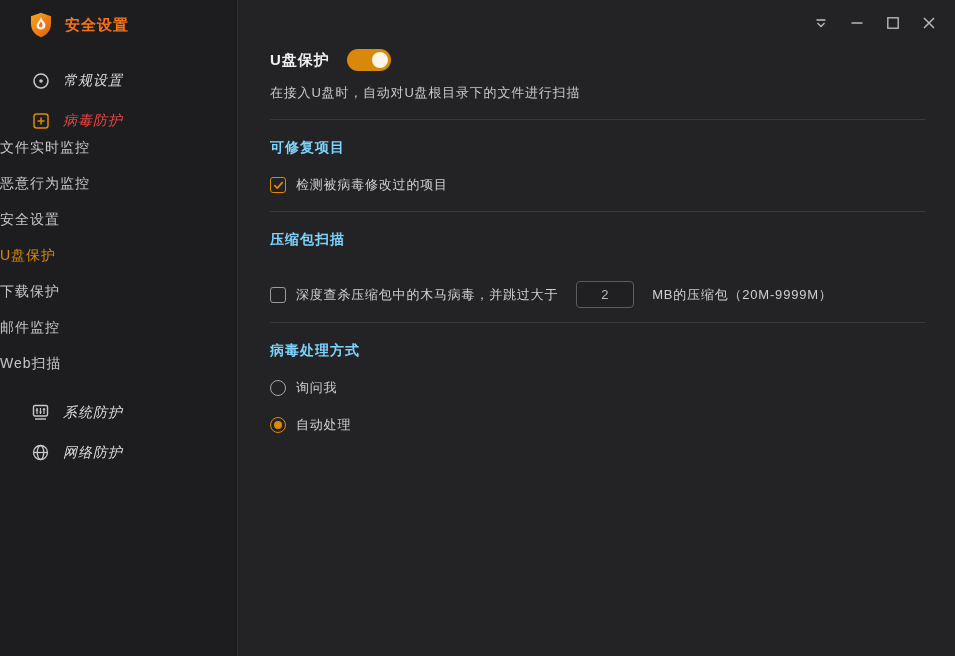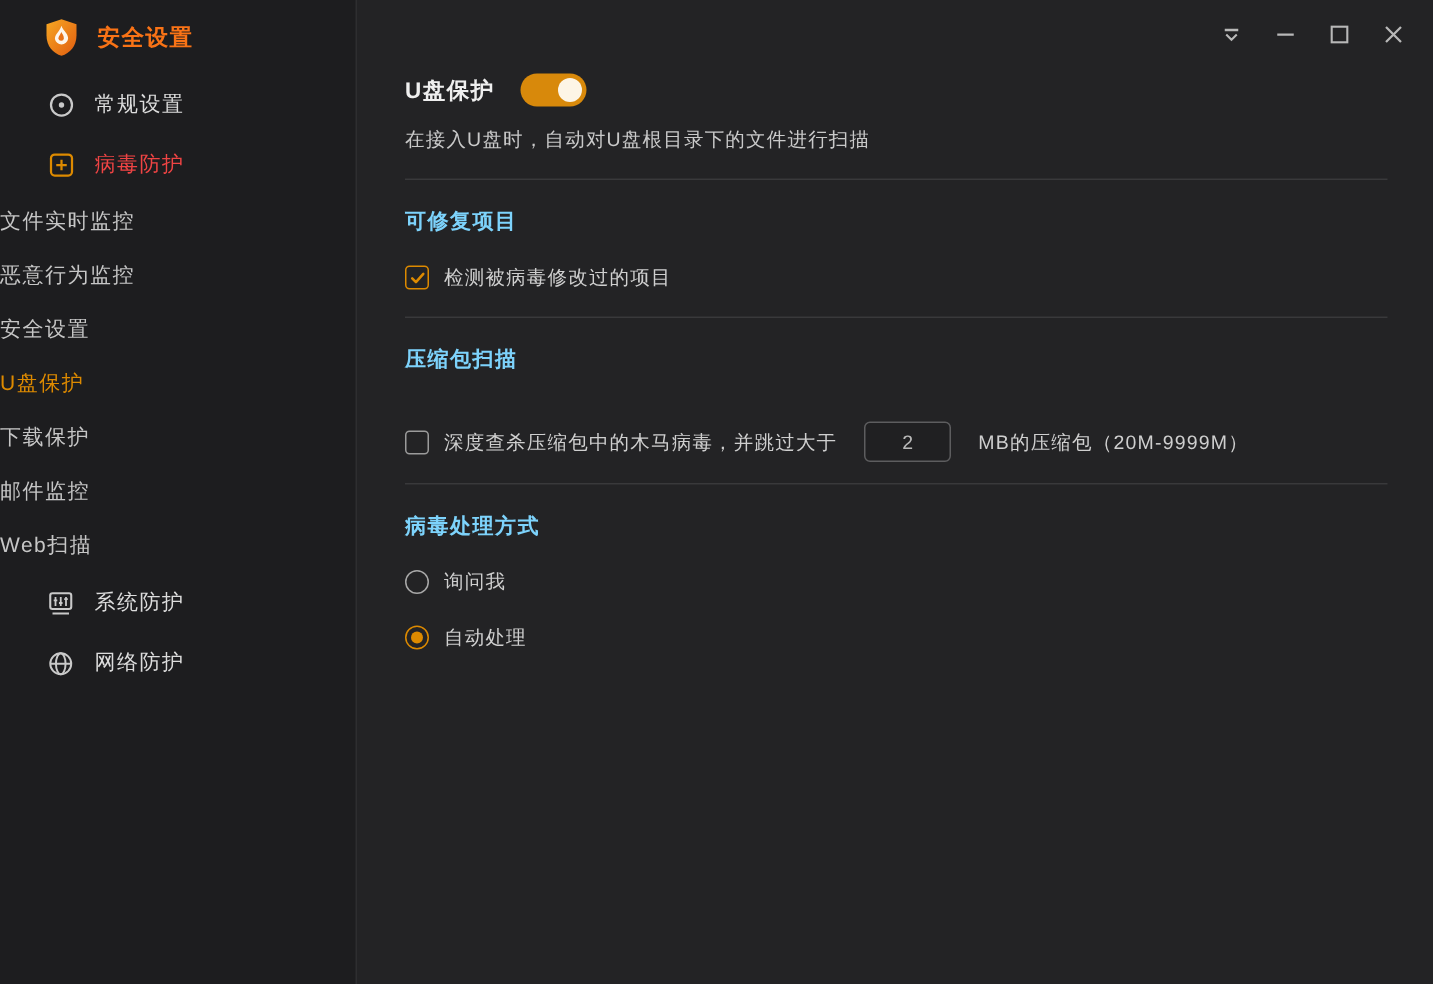--- a/index.html
+++ b/index.html
@@ -18,23 +18,23 @@
     background:#1d1d1f;
     border-right:1px solid #2e2e30;
     flex-shrink:0;
   }
   .brand {
     height:50px; display:flex; align-items:center;
     padding-left:29px; gap:12px;
   }
   .brand-title { font-size:15px; font-weight:bold; color:#f97316; letter-spacing:1px; }
   .nav-item {
-    display:flex; align-items:center; gap:13px;
+    display:flex; align-items:flex-end; gap:13px;
     height:40px; padding-left:31px;
-    font-size:14px; color:#dcdcdc; cursor:pointer; letter-spacing:1px;
+    font-size:14px; color:#dcdcdc; cursor:pointer; letter-spacing:1px;font-style:italic;
   }
   .nav-item .nicon { width:19px; height:19px; display:flex; align-items:center; justify-content:center; color:#c9c9c9; }
   .nav-item.active { color:#ef4444; }
   .nav-item.active .nicon { color:#dd8a00; }
   .nav-sub {
     height:36px; display:flex; align-items:center;
     font-size:14px; color:#c6c6c6; cursor:pointer; letter-spacing:1px;
   }
   .nav-sub.active { color:#dd8a00; }
 

